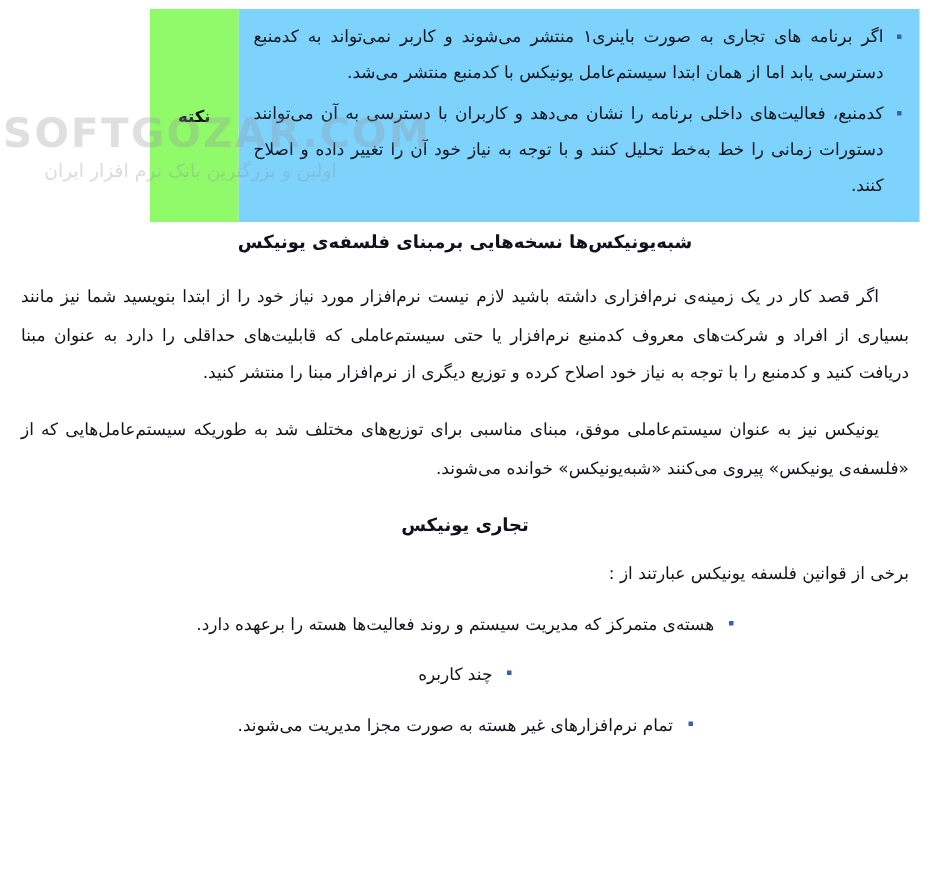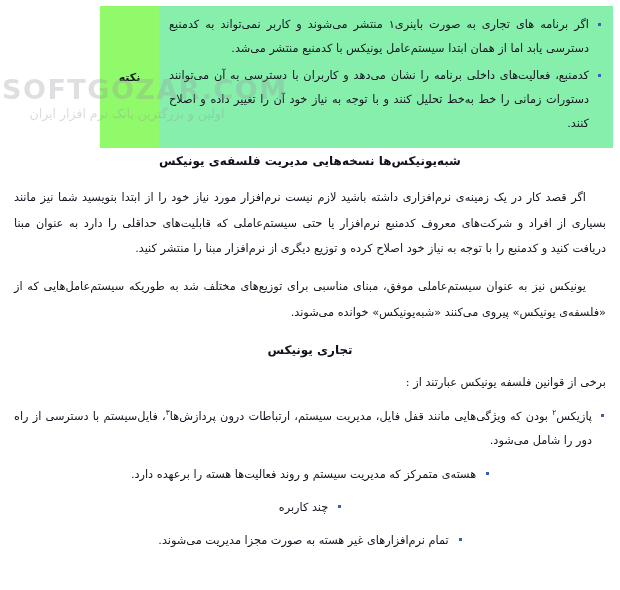--- a/index.html
+++ b/index.html
@@ -74,21 +74,21 @@
     background: #90fa6a;
     text-align: center;
     vertical-align: middle;
     font-size: 11px;
     font-weight: bold;
     color: #12121e;
     padding: 0;
     margin-left: 10px;
   }
   .note-body-cell {
-    background: #86efac;
+    background: #7dd3fc;
     padding: 7px 10px 10px 10px;
     vertical-align: top;
   }
   .note-list {
     list-style: none;
     margin: 0;
     padding: 0;
   }
   .note-list li {
     position: relative;
@@ -218,35 +218,32 @@
           <li>کدمنبع، فعالیت‌های داخلی برنامه را نشان می‌دهد و کاربران با دسترسی به آن می‌توانند دستورات زمانی را خط به‌خط تحلیل کنند و با توجه به نیاز خود آن را تغییر داده و اصلاح کنند.</li>
         </ul>
       </td>
       <td class="note-label-cell">نکته</td>
     </tr>
   </tbody>
     </table>
 
   <div class="content">
 
-    <h2 class="section-heading">شبه‌یونیکس‌ها نسخه‌هایی مدیریت فلسفه‌ی یونیکس</h2>
+    <h2 class="section-heading">شبه‌یونیکس‌ها نسخه‌هایی برمبنای فلسفه‌ی یونیکس</h2>
 
     <p class="para">اگر قصد کار در یک زمینه‌ی نرم‌افزاری داشته باشید لازم نیست نرم‌افزار مورد نیاز خود را از ابتدا بنویسید شما نیز مانند بسیاری از افراد و شرکت‌های معروف کدمنبع نرم‌افزار یا حتی سیستم‌عاملی که قابلیت‌های حداقلی را دارد به عنوان مبنا دریافت کنید و کدمنبع را با توجه به نیاز خود اصلاح کرده و توزیع دیگری از نرم‌افزار مبنا را منتشر کنید.</p>
 
     <p class="para">یونیکس نیز به عنوان سیستم‌عاملی موفق، مبنای مناسبی برای توزیع‌های مختلف شد به طوریکه سیستم‌عامل‌هایی که از «فلسفه‌ی یونیکس» پیروی می‌کنند «شبه‌یونیکس» خوانده می‌شوند.</p>
 
     <h2 class="section-heading tight">تجاری یونیکس</h2>
 
     <p class="lead">برخی از قوانین فلسفه یونیکس عبارتند از :</p>
 
     <ul class="rules">
 
-      <li class="wide">
-        <span class="bullet"></span><span>پازیکس</span><sup>۲</sup><span> بودن که ویژگی‌هایی مانند قفل فایل، مدیریت سیستم، ارتباطات درون پردازش‌ها</span><sup>۳</sup><span>، فایل‌سیستم با دسترسی از راه دور را شامل می‌شود.</span>
-      </li>
 
       <li class="center">
         <span class="inner"><span class="bullet"></span><span>هسته‌ی متمرکز که مدیریت سیستم و روند فعالیت‌ها هسته را برعهده دارد.</span></span>
       </li>
 
       <li class="center">
         <span class="inner"><span class="bullet"></span><span>چند کاربره</span></span>
       </li>
 
       <li class="center">

